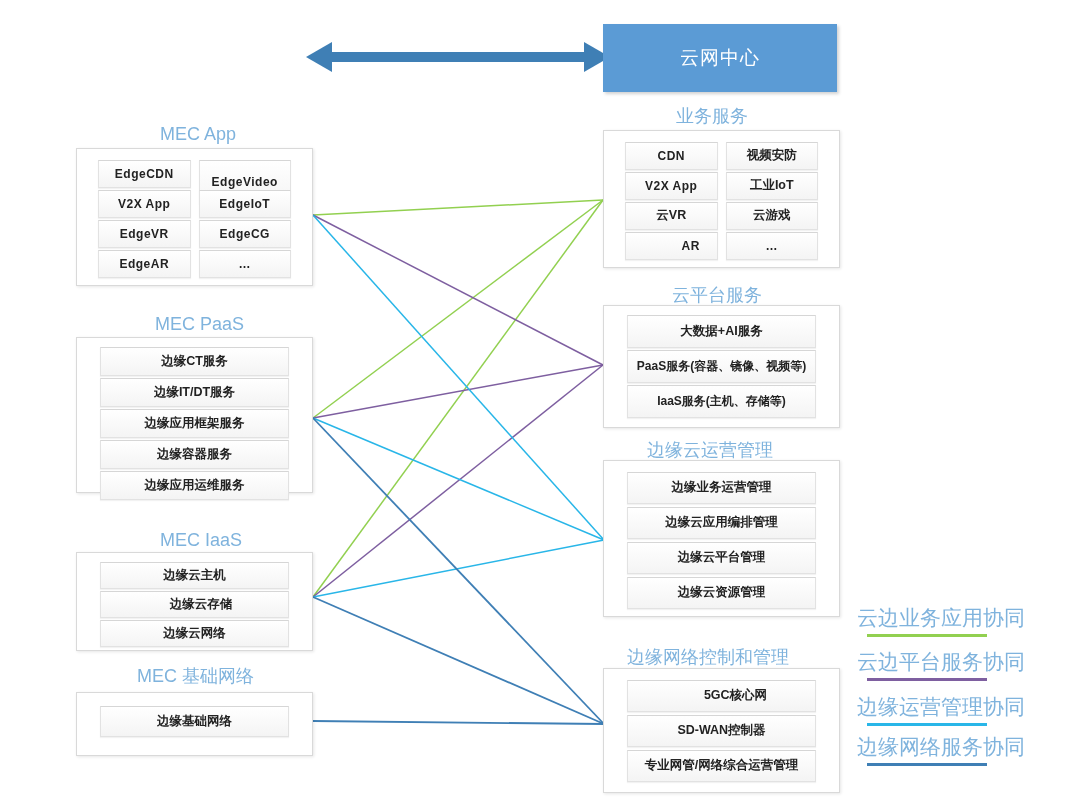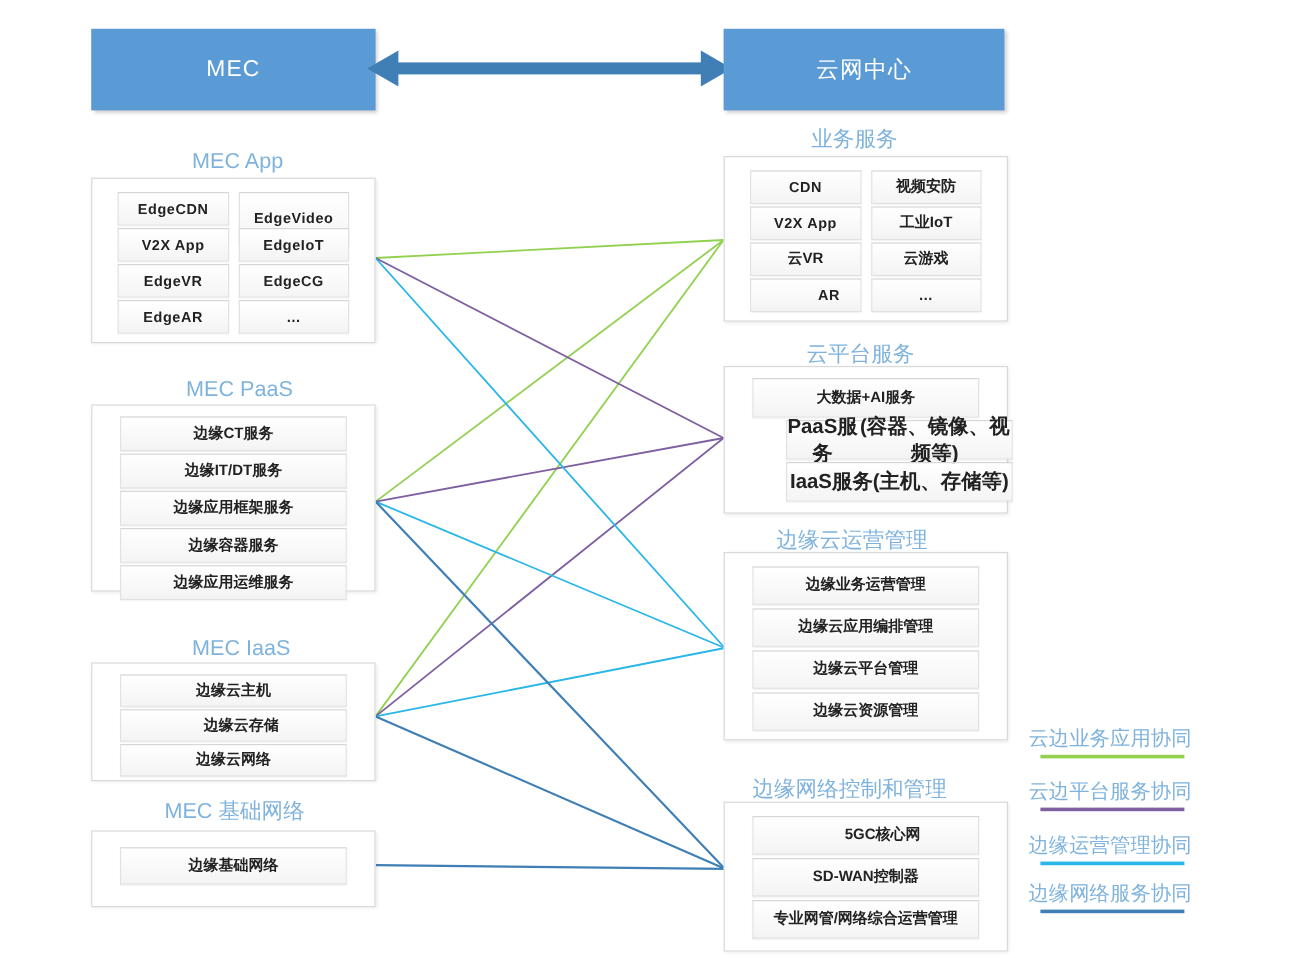--- a/index.html
+++ b/index.html
@@ -62,26 +62,26 @@
     border-top:1px solid #d6d6d6;
     display:flex;align-items:center;justify-content:center;
     text-align:center;
     color:#222;
     font-size:12.5px;
     font-weight:bold;
     line-height:1.25;
     box-shadow:0 1px 1px rgba(0,0,0,.05);
   }
   .cell.latin{font-size:12px;letter-spacing:.5px;}
-  .cell.two-line{font-size:17px;margin-left:28px;}
+  .cell.two-line{font-size:12px;}
 
   
   .legend-item{position:absolute;white-space:nowrap;}
   .legend-label{
-    color:#7fb3dd;font-size:17px;display:block;
+    color:#7fb3dd;font-size:21px;display:block;
   }
   .legend-rule{display:block;height:3px;margin-top:2px;}
 </style>
 </head>
 <body>
 
 <div id="canvas">
 
   <svg id="links" viewBox="0 0 1080 798" preserveAspectRatio="none">
       <line x1="313" y1="215" x2="603" y2="200" stroke="#92d050" stroke-width="1.5"></line>
@@ -91,23 +91,20 @@
       <line x1="313" y1="418" x2="603" y2="365" stroke="#7e5fa0" stroke-width="1.5"></line>
       <line x1="313" y1="597" x2="603" y2="365" stroke="#7e5fa0" stroke-width="1.5"></line>
       <line x1="313" y1="215" x2="604" y2="540" stroke="#29b6e8" stroke-width="1.5"></line>
       <line x1="313" y1="418" x2="604" y2="540" stroke="#29b6e8" stroke-width="1.5"></line>
       <line x1="313" y1="597" x2="604" y2="540" stroke="#29b6e8" stroke-width="1.5"></line>
       <line x1="313" y1="418" x2="604" y2="724" stroke="#3f7fb5" stroke-width="1.8"></line>
       <line x1="313" y1="597" x2="604" y2="724" stroke="#3f7fb5" stroke-width="1.8"></line>
       <line x1="313" y1="721" x2="604" y2="724" stroke="#3f7fb5" stroke-width="1.8"></line>
     </svg>
 
-  <div class="hdr" id="hdr-mec">
-    <span>MEC</span>
-  </div>
   <div class="arrow-head left"></div>
   <div class="arrow-shaft"></div>
   <div class="arrow-head right"></div>
   <div class="hdr" id="hdr-cloud">
     <span>云网中心</span>
   </div>
 
   <div id="groups-layer">
       <div class="grp-title" style="left: 160px; top: 124px;">MEC App</div>
       <div class="panel" style="left: 76px; top: 148px; width: 237px; height: 138px;"></div>

